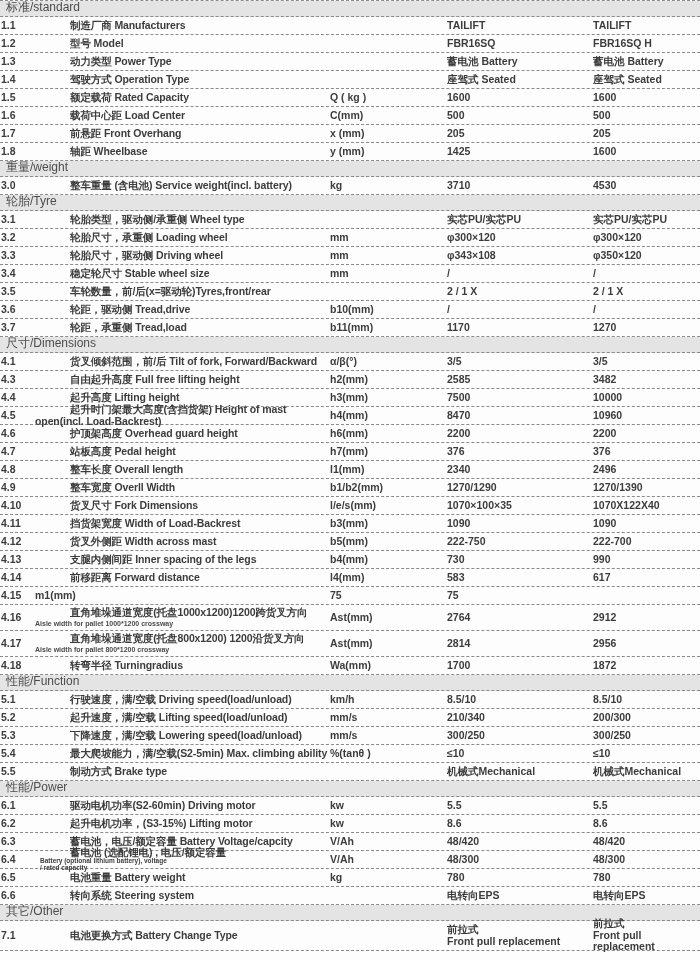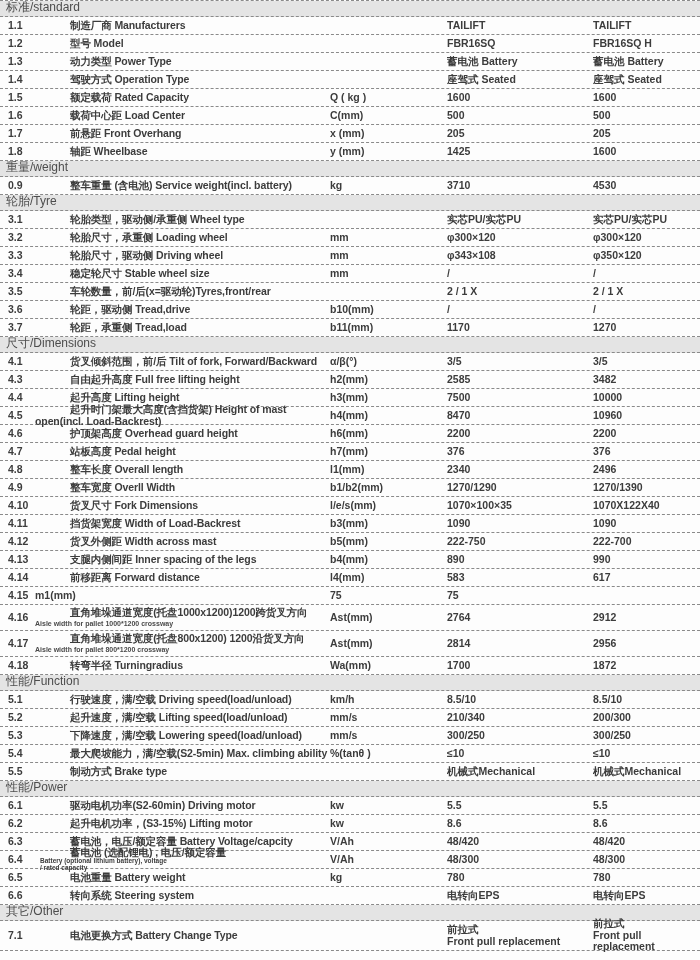--- a/index.html
+++ b/index.html
@@ -40,21 +40,21 @@
   }
   .row.tall{height:26px;}
   .row.xtall{height:30px;}
   .c{
     font-size:10.5px;
     font-weight:600;
     line-height:1.1;
     white-space:pre-line;
     overflow:hidden;
   }
-  .num{padding-left:8px;font-weight:700;}
+  .num{padding-left:1px;font-weight:700;}
   .label .label-main{letter-spacing:-0.1px;margin-left:35px;}
   .label .label-inline-small{
     display:inline-block;
     font-size:6.5px;
     font-weight:600;
     line-height:1.05;
     width:128px;
     vertical-align:middle;
     margin-left:5px;
   }
@@ -164,21 +164,21 @@
   </div>
 </div>
   </section>
 
   <section>
     <div class="section-bar">
       <span class="section-title">重量/weight</span>
     </div>
     <div class="rows">
   <div class="row">
-    <div class="c num">0.9</div>
+    <div class="c num">3.0</div>
     <div class="c label">
       <span class="label-main">整车重量 (含电池) Service weight(incl. battery)</span>
       
     </div>
     <div class="c unit">kg</div>
     <div class="c v1">3710</div>
     <div class="c v2">4530</div>
   </div>
 </div>
   </section>
@@ -394,21 +394,21 @@
     <div class="c v2">222-700</div>
   </div>
 
   <div class="row">
     <div class="c num">4.13</div>
     <div class="c label">
       <span class="label-main">支腿内侧间距  Inner spacing of the legs</span>
       
     </div>
     <div class="c unit">b4(mm)</div>
-    <div class="c v1">890</div>
+    <div class="c v1">730</div>
     <div class="c v2">990</div>
   </div>
 
   <div class="row">
     <div class="c num">4.14</div>
     <div class="c label">
       <span class="label-main">前移距离 Forward distance</span>
       
     </div>
     <div class="c unit">l4(mm)</div>

